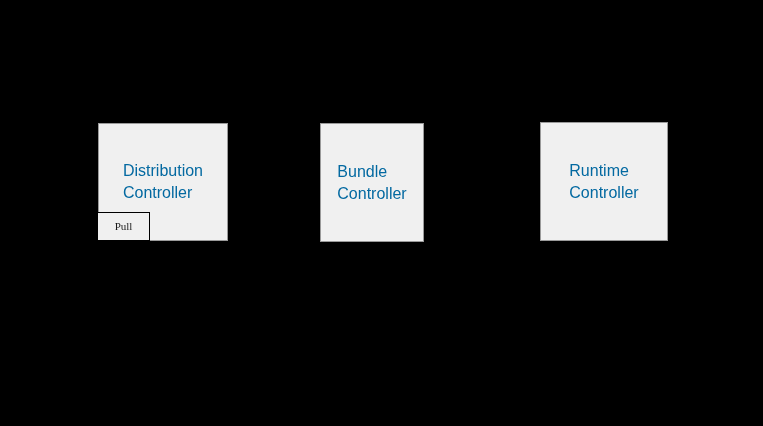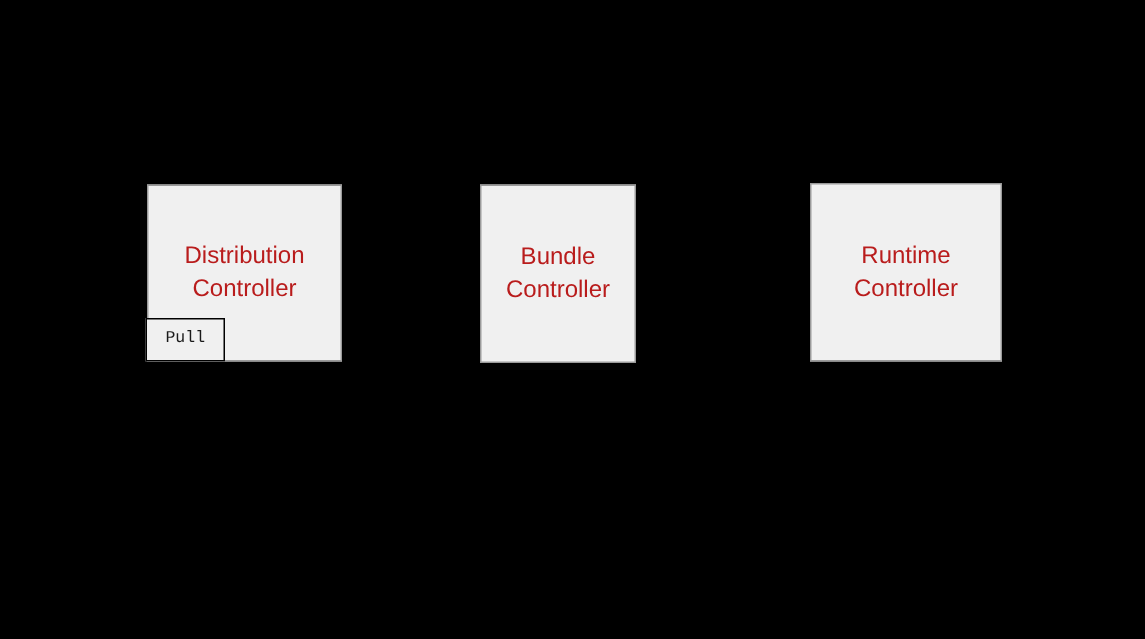--- a/index.html
+++ b/index.html
@@ -21,37 +21,37 @@
     background: #f0f0f0;
     border: 1px solid #9a9a9a;
     display: flex;
     align-items: center;
     justify-content: center;
   }
   .node-label {
     font-family: "Liberation Sans", sans-serif;
     font-size: 16px;
     line-height: 22px;
-    color: #b91c1c;
-    text-align: center;
+    color: #0369a1;
+    text-align: left;
     white-space: pre-line;
     padding: 0 6px;
     user-select: none;
   }
   .subnode {
     position: absolute;
     box-sizing: border-box;
     background: #f0f0f0;
     border: 1px solid #000000;
     display: flex;
     align-items: center;
     justify-content: center;
   }
   .subnode-label {
-    font-family: Liberation Mono, monospace;
+    font-family: Liberation Serif, serif;
     font-size: 11px;
     line-height: 13px;
     color: #1a1a1a;
     text-align: center;
     white-space: nowrap;
     user-select: none;
   }
 </style>
 </head>
 <body>

